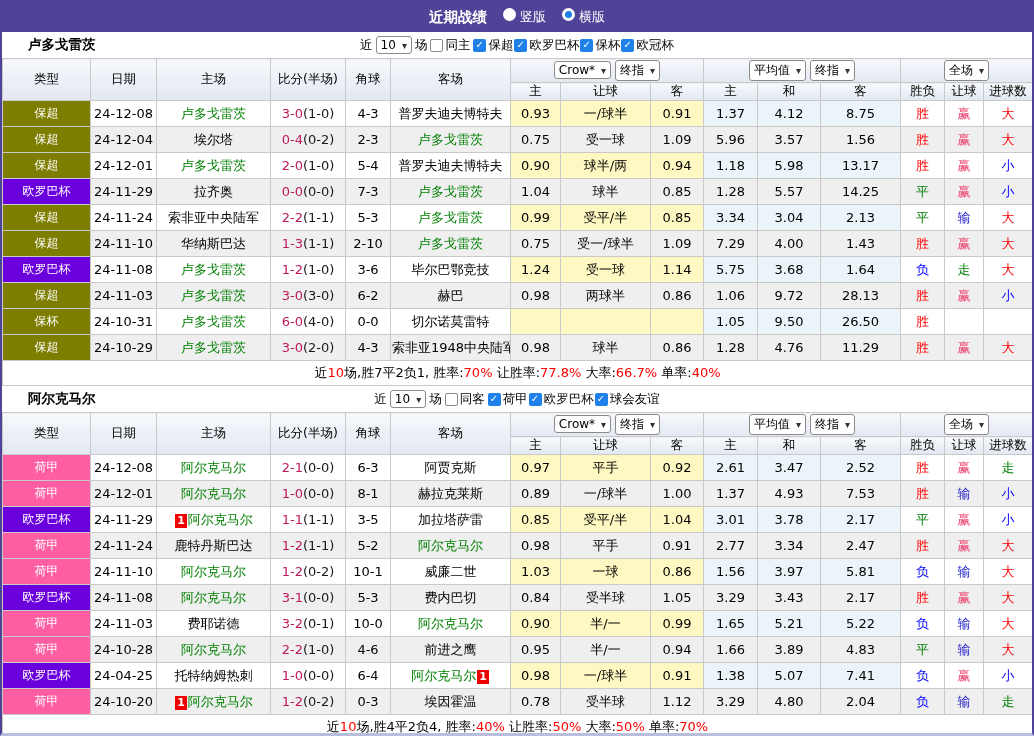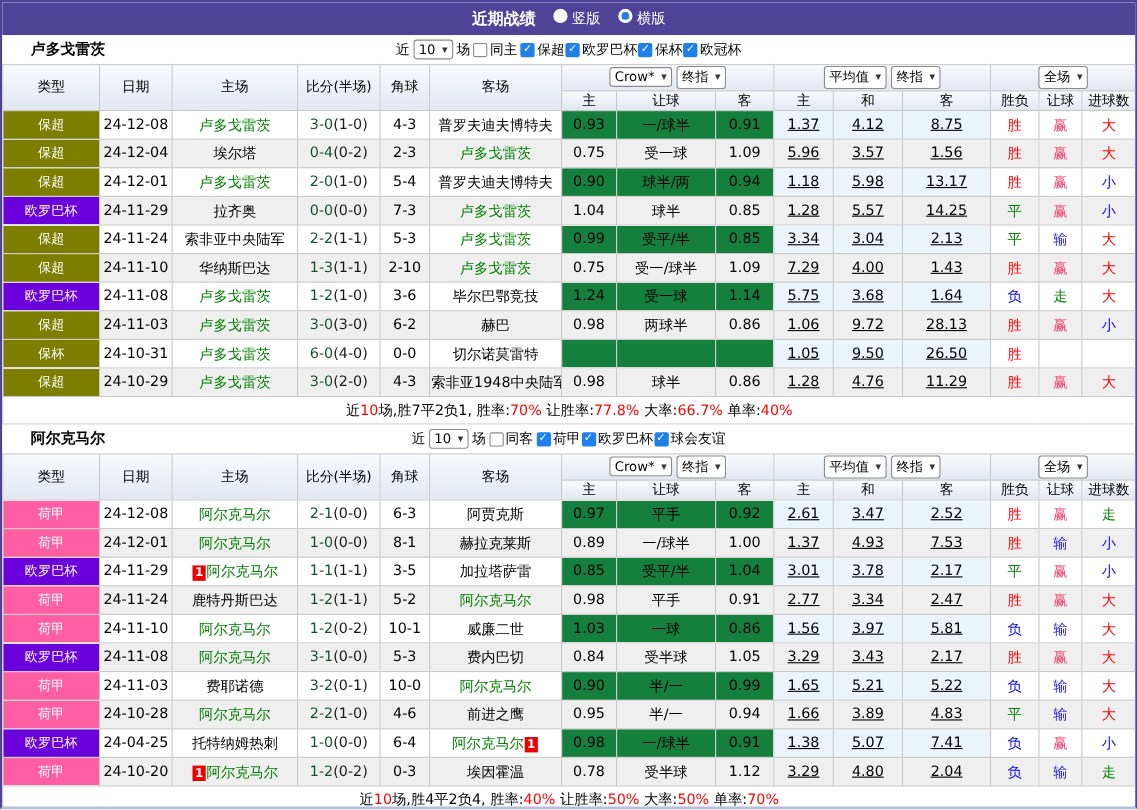--- a/index.html
+++ b/index.html
@@ -25,25 +25,25 @@
   .cbx.off { background:#fff; border:1px solid #8a8a8a; }
 
   table { border-collapse:collapse; table-layout:fixed; width:1030px; }
   th,td { border:1px solid #c9c9c9; text-align:center; overflow:hidden; white-space:nowrap; padding:0 1px; }
   thead th { background:linear-gradient(#f7f9fc,#e2e7f1); font-weight:normal; font-size:12.5px; color:#000; }
   thead tr.h1 th { height:24px; }
   thead tr.h2 th { height:18px; }
   thead th.grp { background:linear-gradient(#f7f9fc,#e2e7f1); }
   tbody td { height:26px; font-size:13px; color:#000; }
   tr.even td { background:#efefef; }
-  td.bg-cream { background:#15803d; }
-  td.bg-blue { background:#eaf4f9;text-decoration:underline; }
+  td.bg-cream { background:#fef9c3; }
+  td.bg-blue { background:#eaf4f9; }
   td.type-td { color:#fff; font-size:12px; }
   .team { color:#008000; }
-  .ft { color:#14532d; }
+  .ft { color:#be185d; }
   .ht { color:#1a1a1a; }
   .red1 { background:#ee0000; color:#fff; font-size:11px; font-weight:bold; padding:0 2px; margin:0 1px; display:inline-block; line-height:14px; }
   tfoot td { height:25px; font-size:13px; background:#fff; }
   .red { color:#ff0000; }
 </style>
 </head>
 <body>
 
 <div class="page">
 

